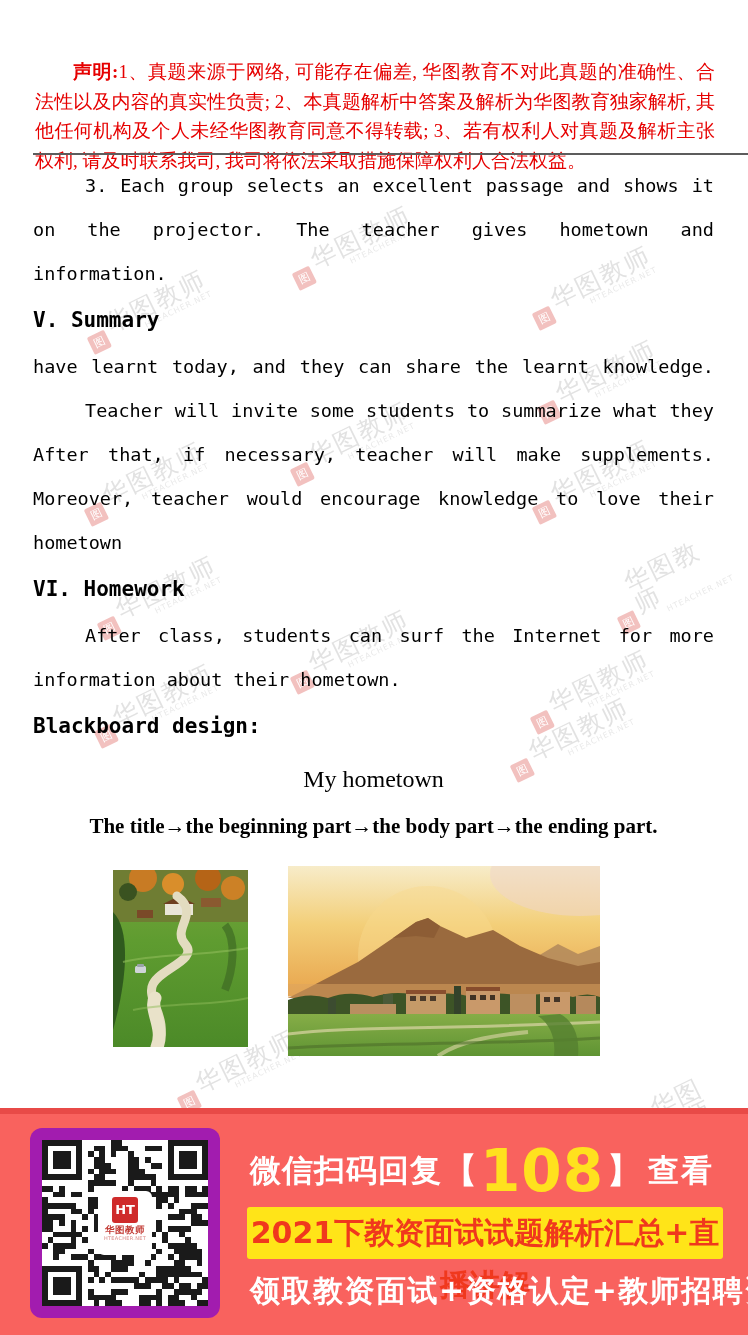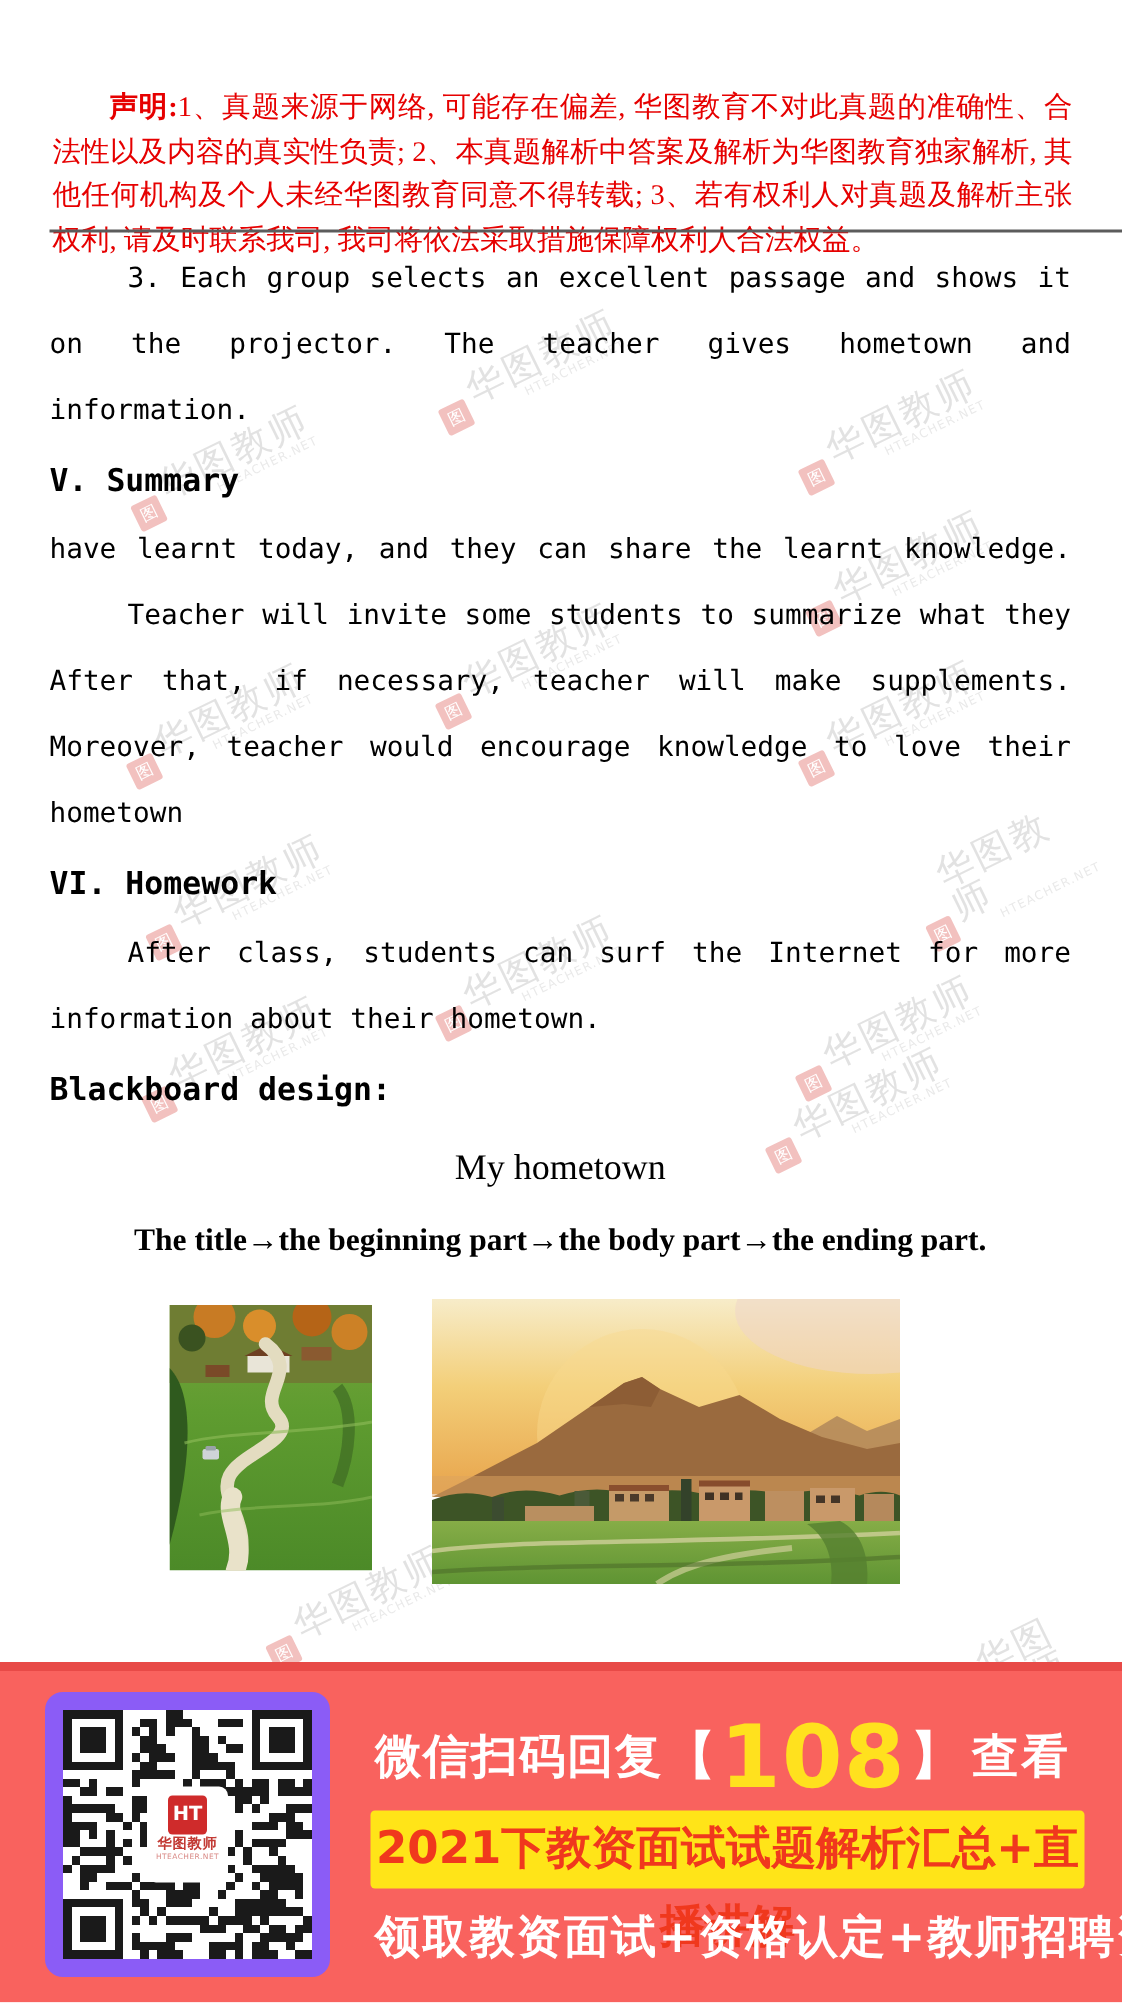--- a/index.html
+++ b/index.html
@@ -37,21 +37,21 @@
 
   
   .photos{position:absolute;left:113px;top:866px;display:flex;align-items:flex-start;gap:40px;z-index:1;}
   .photo{display:block;}
   .photo-left{margin-top:4px;}
 
   
   .banner{position:absolute;left:0;right:0;top:1108px;height:227px;background:#f9625e;z-index:2;
           font-family:"DejaVu Sans",sans-serif;}
   .banner::before{content:"";position:absolute;left:0;right:0;top:0;height:6px;background:#e84a47;}
-  .qr-card{position:absolute;left:30px;top:20px;width:190px;height:190px;background:#8b5cf6;
+  .qr-card{position:absolute;left:30px;top:20px;width:190px;height:190px;background:#a21caf;
            border-radius:12px;}
   .qr-card svg{position:absolute;left:12px;top:12px;}
   .qr-logo{position:absolute;left:50%;top:50%;transform:translate(-50%,-50%);width:54px;height:64px;
            background:#fff;border-radius:6px;text-align:center;padding-top:4px;box-sizing:border-box;}
   .qr-logo-mark{width:26px;height:26px;margin:2px auto 1px auto;background:#cf2b2b;border-radius:3px;
                 color:#fff;font-weight:bold;font-size:13px;line-height:26px;}
   .qr-logo-name{color:#c23a34;font-size:9.5px;line-height:11px;font-weight:bold;letter-spacing:.5px;}
   .qr-logo-net{color:#d98a86;font-size:5px;line-height:6px;letter-spacing:.3px;}
 
   .banner-line1{position:absolute;left:250px;top:34px;display:flex;align-items:center;

